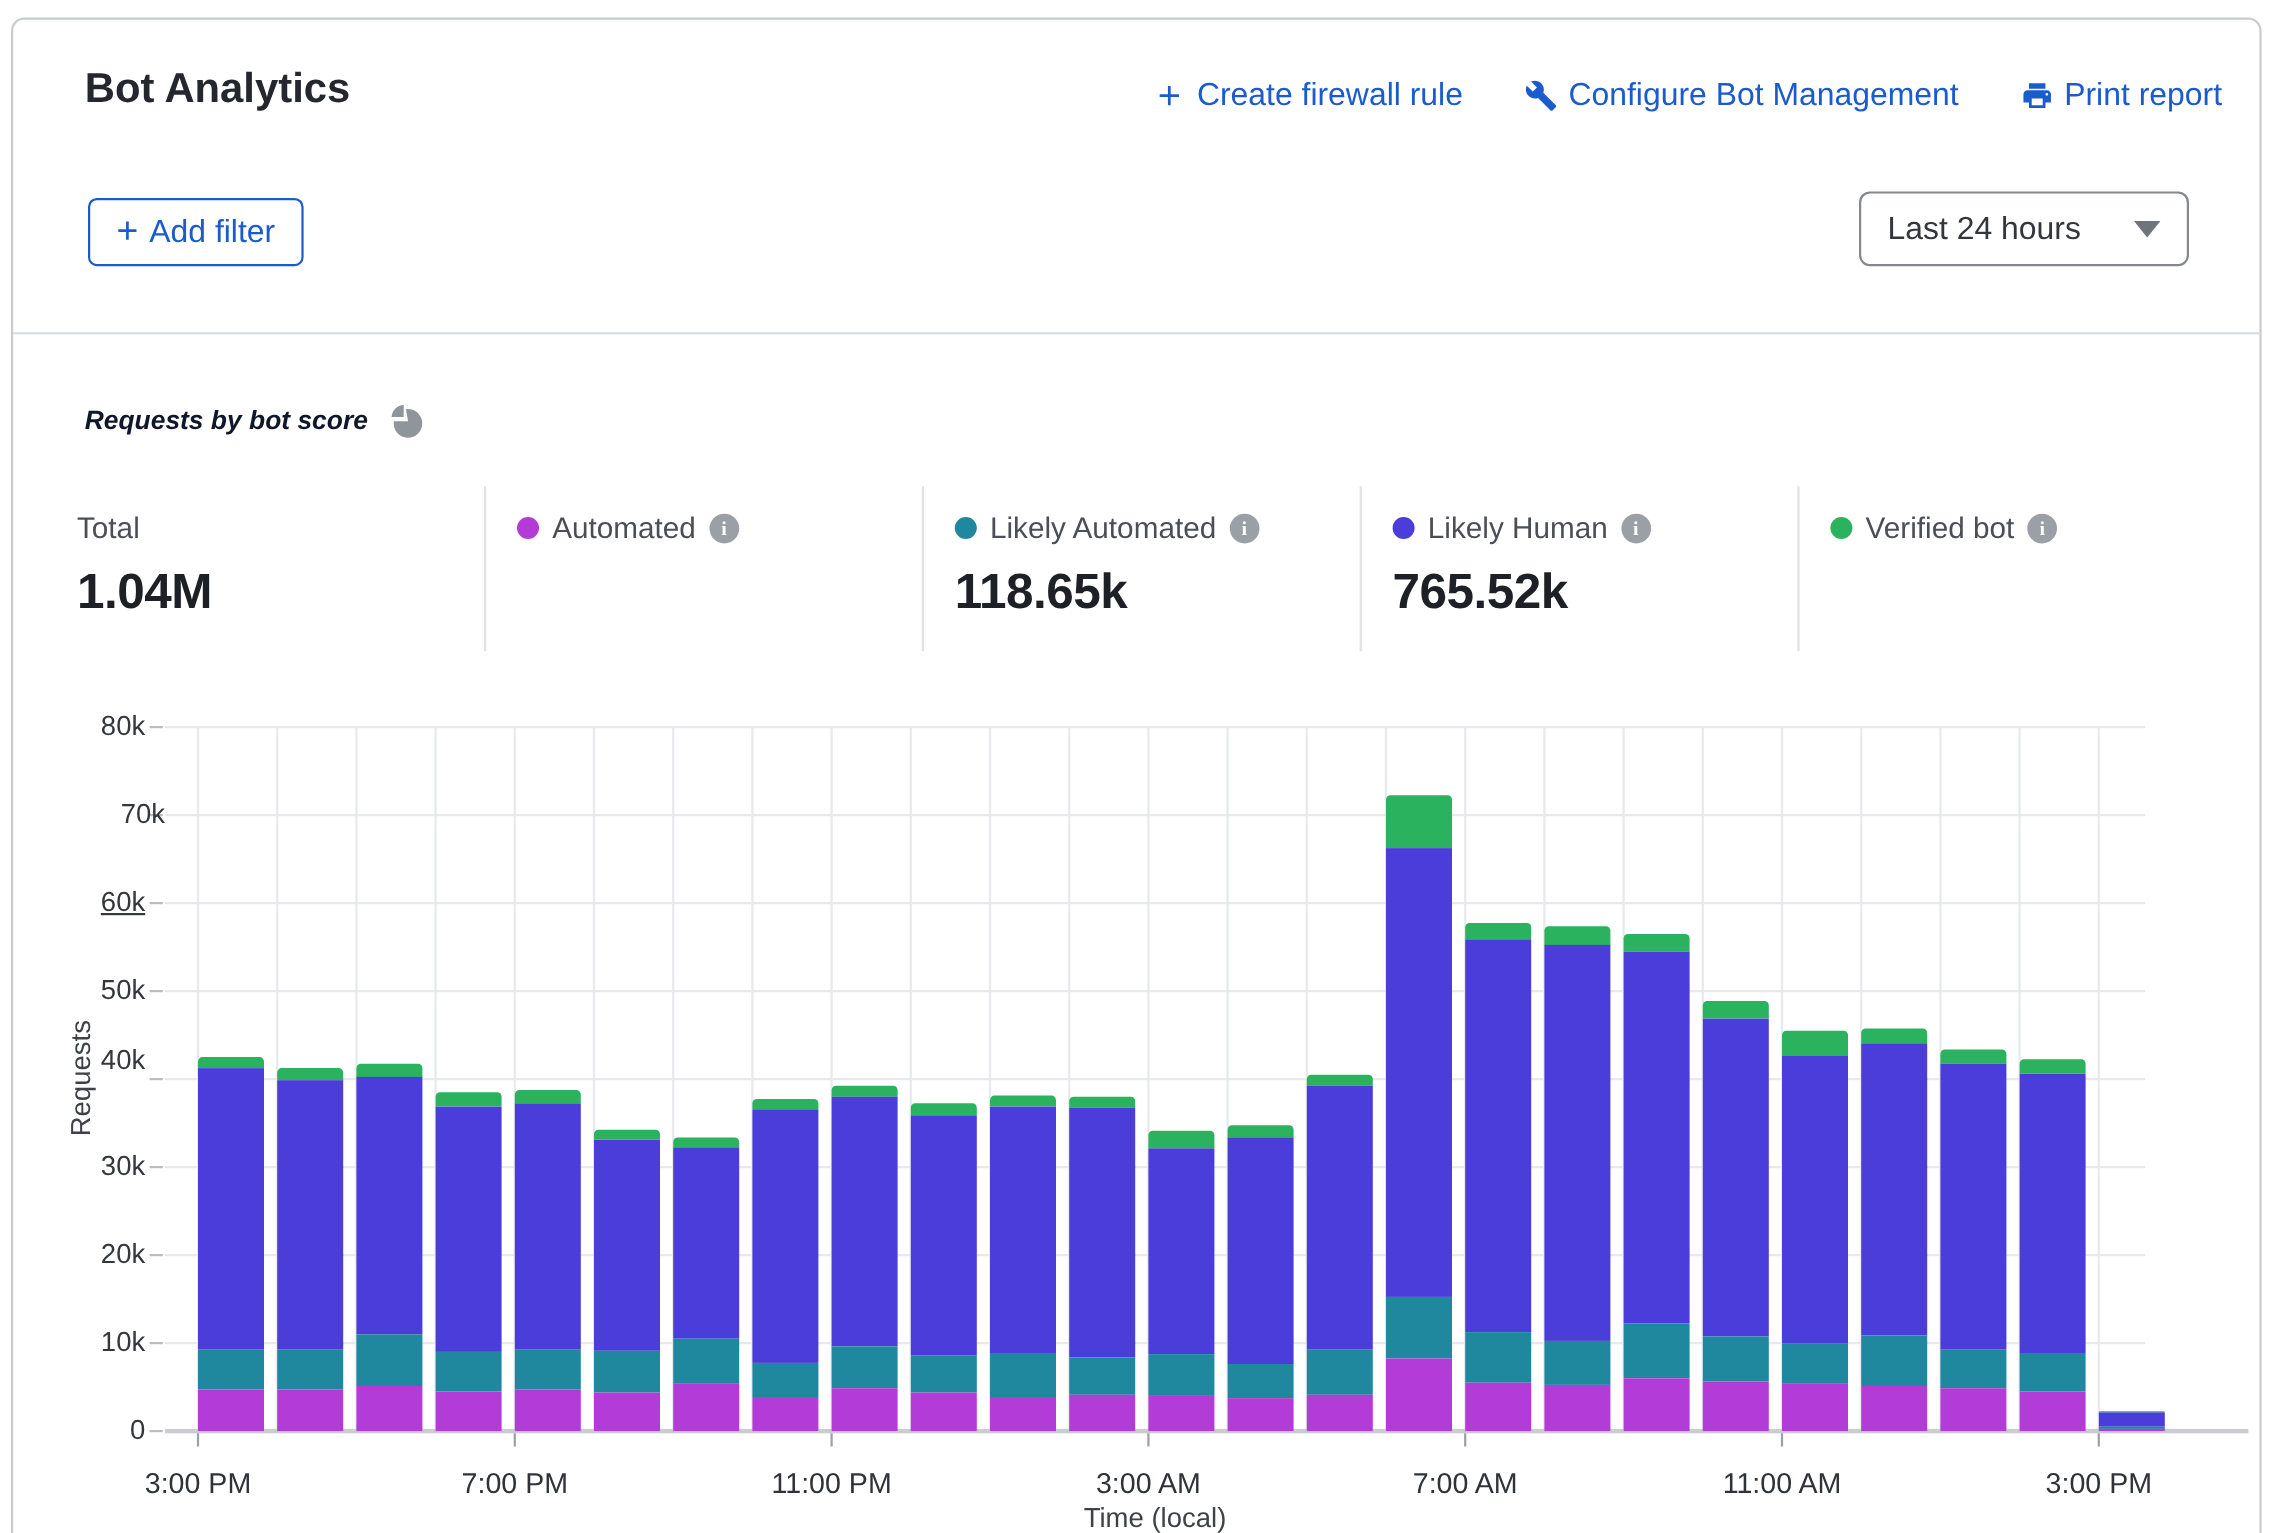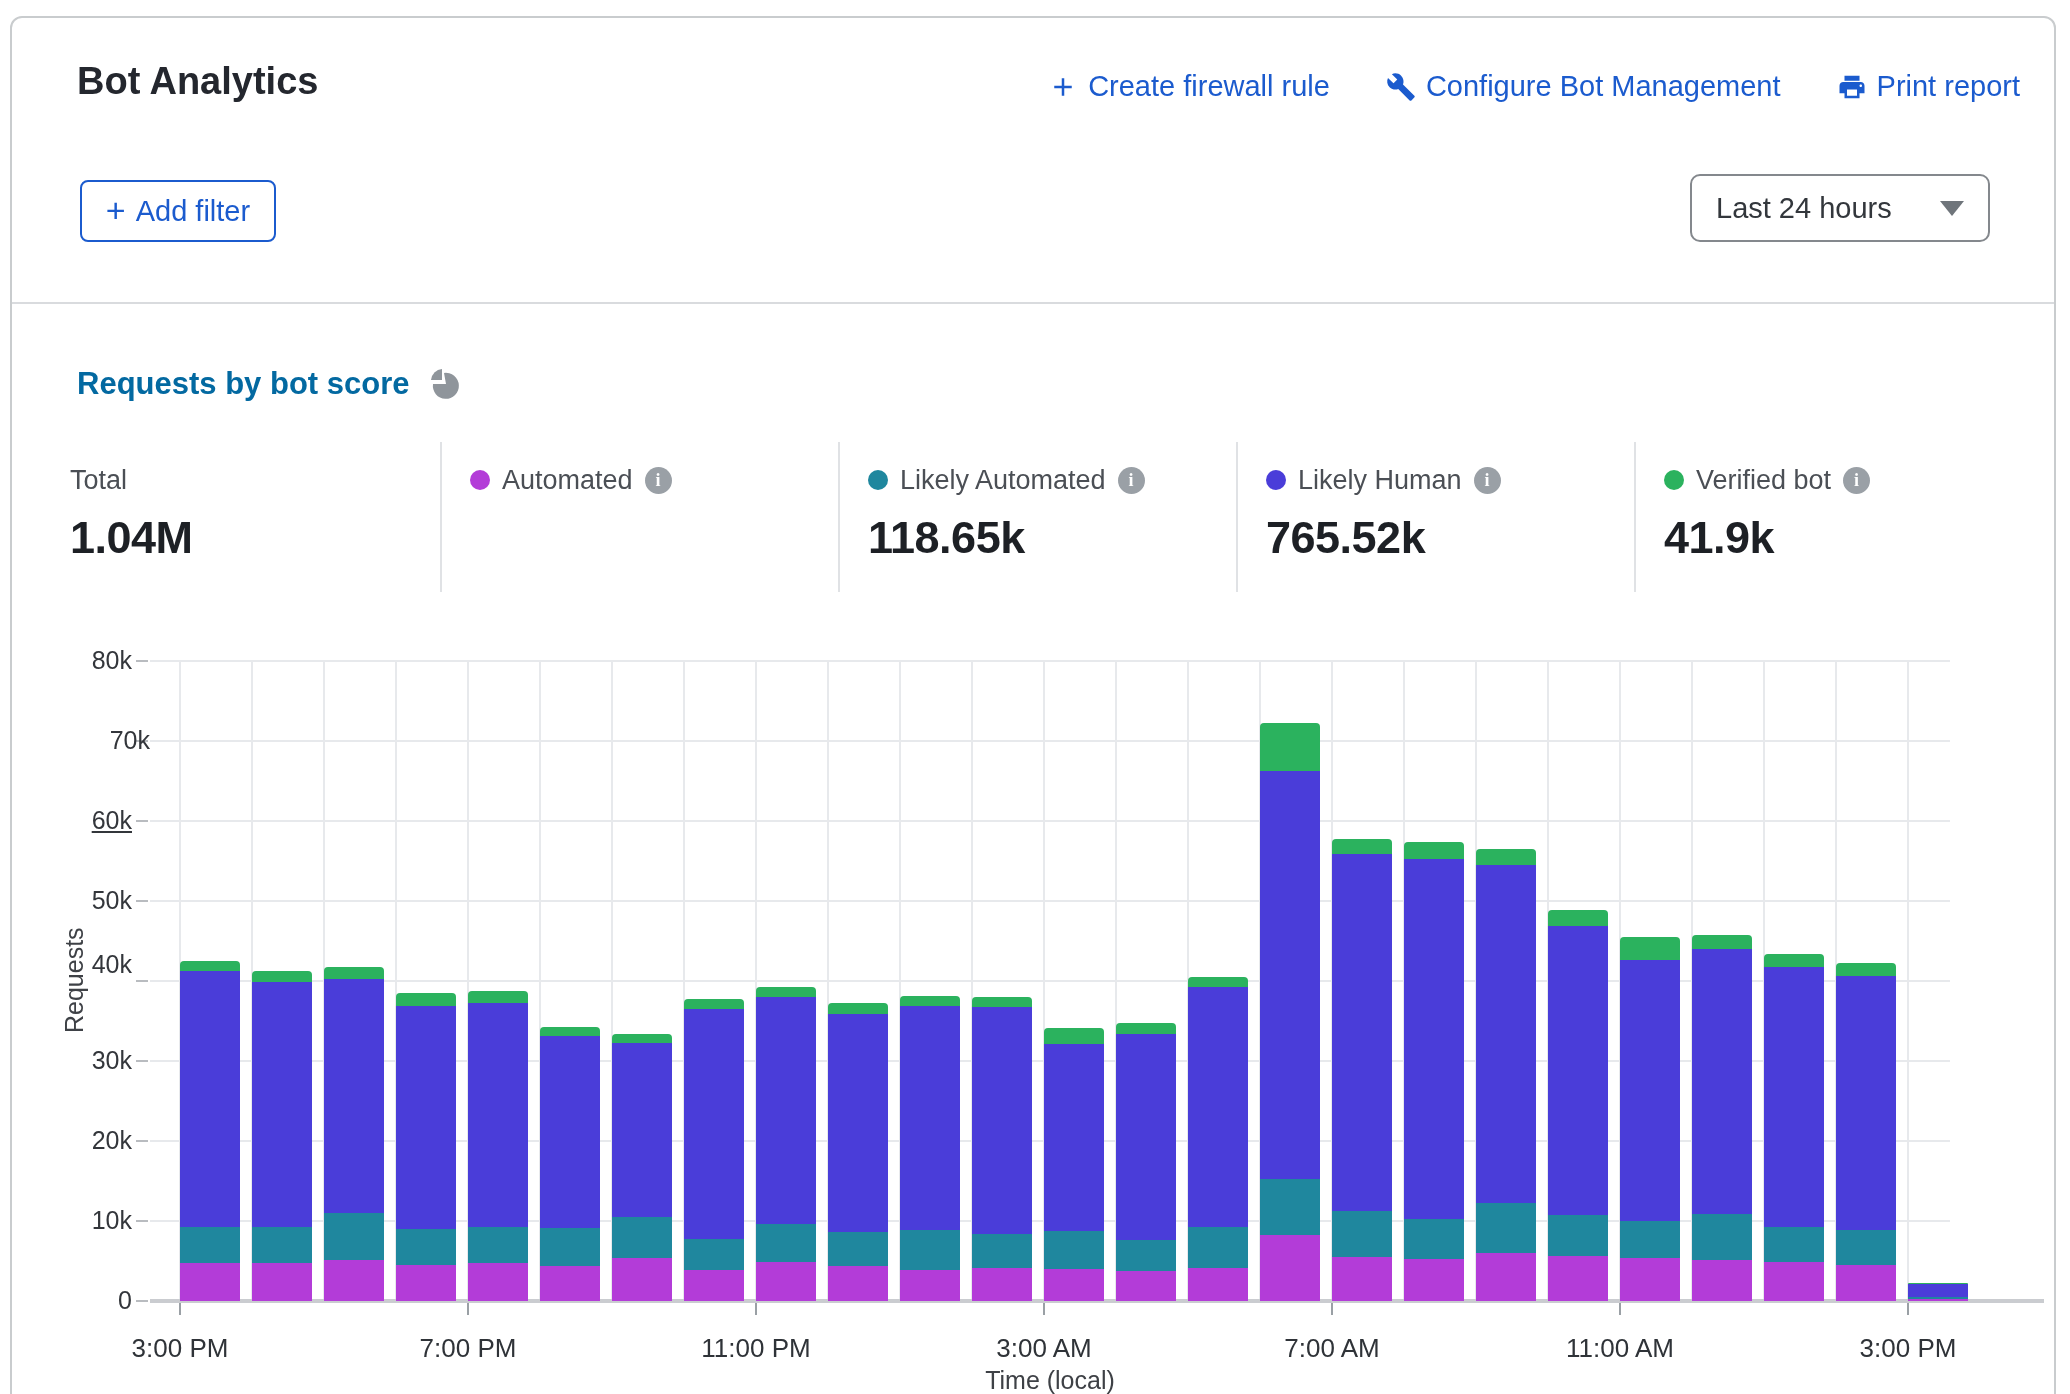--- a/index.html
+++ b/index.html
@@ -19,21 +19,21 @@
                     gap:10px; cursor:pointer; }
   .add-filter-btn .plus { font-size:34px; font-weight:400; line-height:1; margin-top:-3px; }
   .time-select { position:absolute; left:1678px; top:156px; width:300px; height:68px;
                  border:2px solid #84888d; border-radius:10px; background:#fff; display:flex;
                  align-items:center; padding:0 24px; font-size:29px; color:#33373c; cursor:pointer; }
   .time-select .caret { margin-left:auto; width:0; height:0; border-left:12px solid transparent;
                         border-right:12px solid transparent; border-top:15px solid #6f757b; }
   .header-divider { position:absolute; left:0; top:284px; width:100%; border-top:2px solid #d9dbde; }
   
   .section-heading { position:absolute; left:65px; top:348px; display:flex; align-items:center; gap:20px; }
-  .section-heading h2 { font-size:31px; font-weight:700; color:#0369a1; }
+  .section-heading h2 { font-size:24px; font-weight:700; color:#0f172a;font-style:italic; }
   
   .stats { position:absolute; left:30px; top:424px; width:1990px; height:150px; display:flex; }
   .stat { width:398px; padding-left:28px; }
   .stat + .stat { border-left:2px solid #e0e2e5; }
   .stat-label-row { display:flex; align-items:center; gap:12px; height:40px; margin-top:18px; }
   .stat-label { font-size:27px; color:#4b4f55; }
   .stat-dot { width:20px; height:20px; border-radius:50%; background:#999; flex:0 0 auto; }
   .info-icon { width:27px; height:27px; border-radius:50%; background:#9aa0a6; color:#fff;
                font-size:18px; font-weight:700; display:flex; align-items:center; justify-content:center;
                font-family:"Liberation Serif","DejaVu Serif",serif; cursor:pointer; }
@@ -133,21 +133,20 @@
         <span class="info-icon">i</span>
       </div>
       <div class="stat-value">765.52k</div>
     </div>
     <div class="stat">
       <div class="stat-label-row">
         <span class="stat-dot" style="background: rgb(43, 178, 94);"></span>
         <span class="stat-label">Verified bot</span>
         <span class="info-icon">i</span>
       </div>
-      <div class="stat-value">41.9k</div>
     </div>
   </div>
 </div>
 
 <div id="chart-layer">
   <div class="y-axis-title">Requests</div>
 <div class="ytick-mark" style="left: 136px; top: 1300px;"></div>
     <div class="ytick-label" style="left: 42px; top: 1286px;">0</div>
     <div class="hgrid" style="left: 150px; top: 1220px; width: 1800px;"></div>
     <div class="ytick-mark" style="left: 136px; top: 1220px;"></div>

